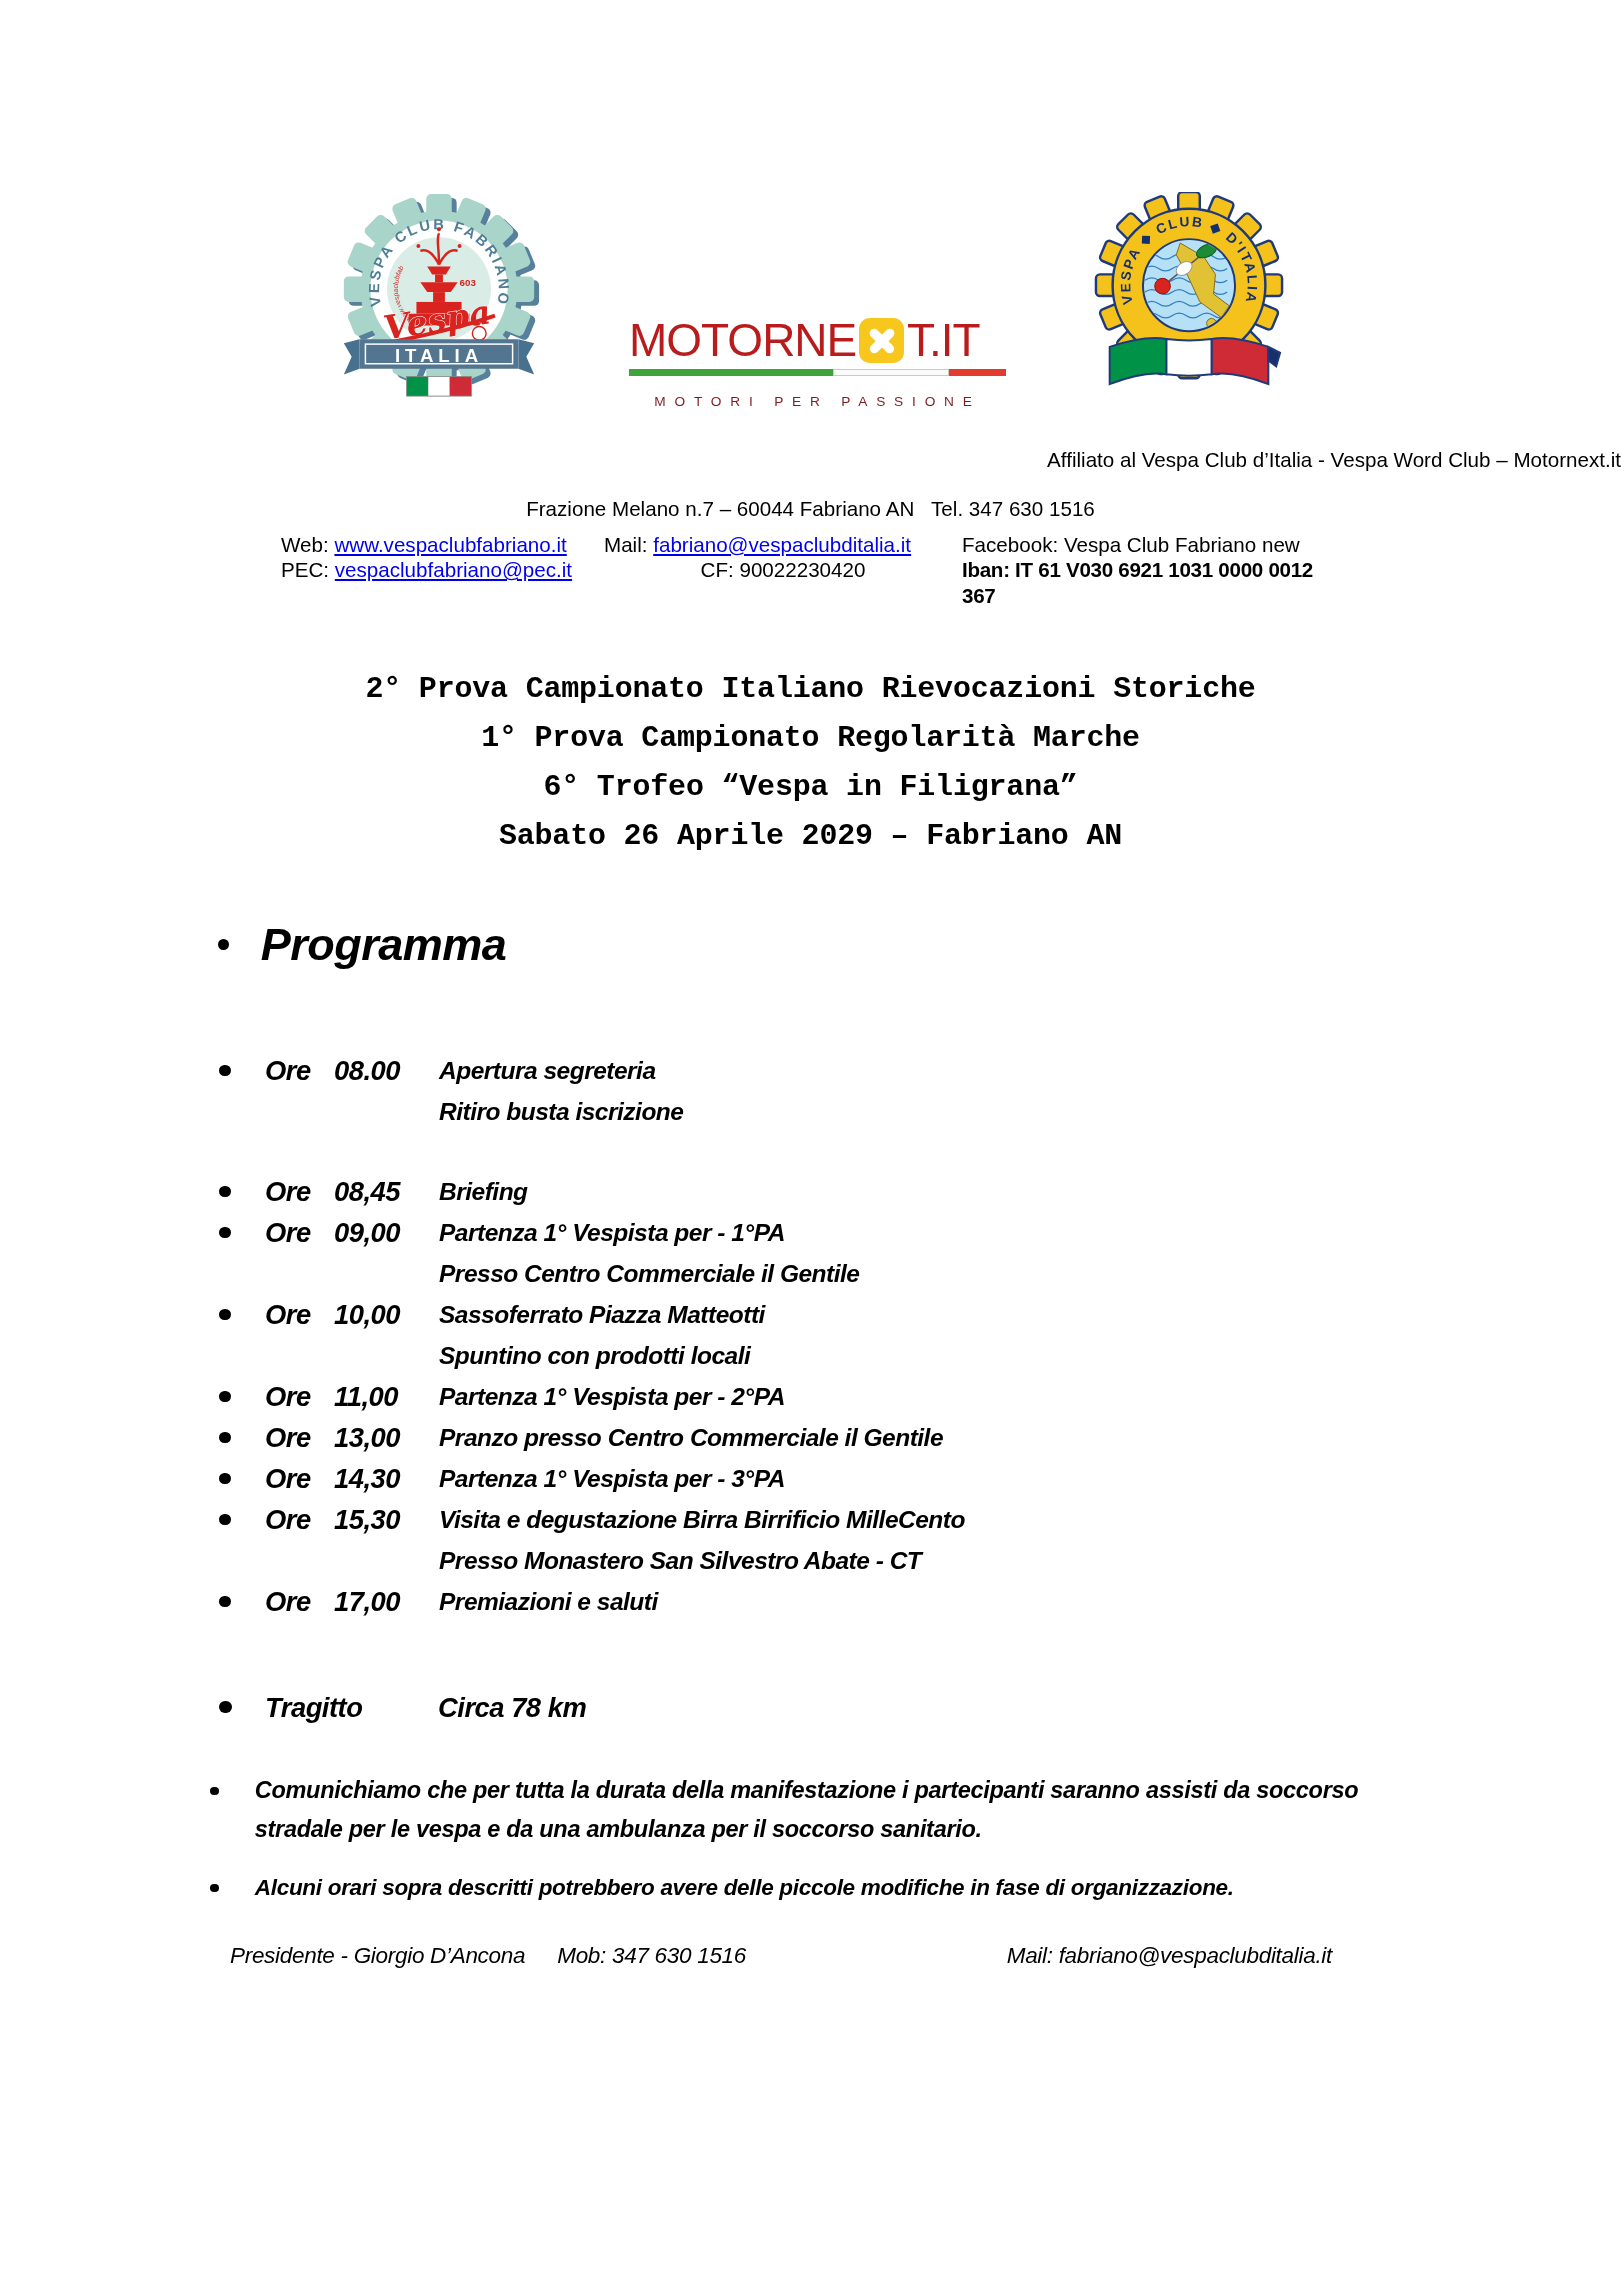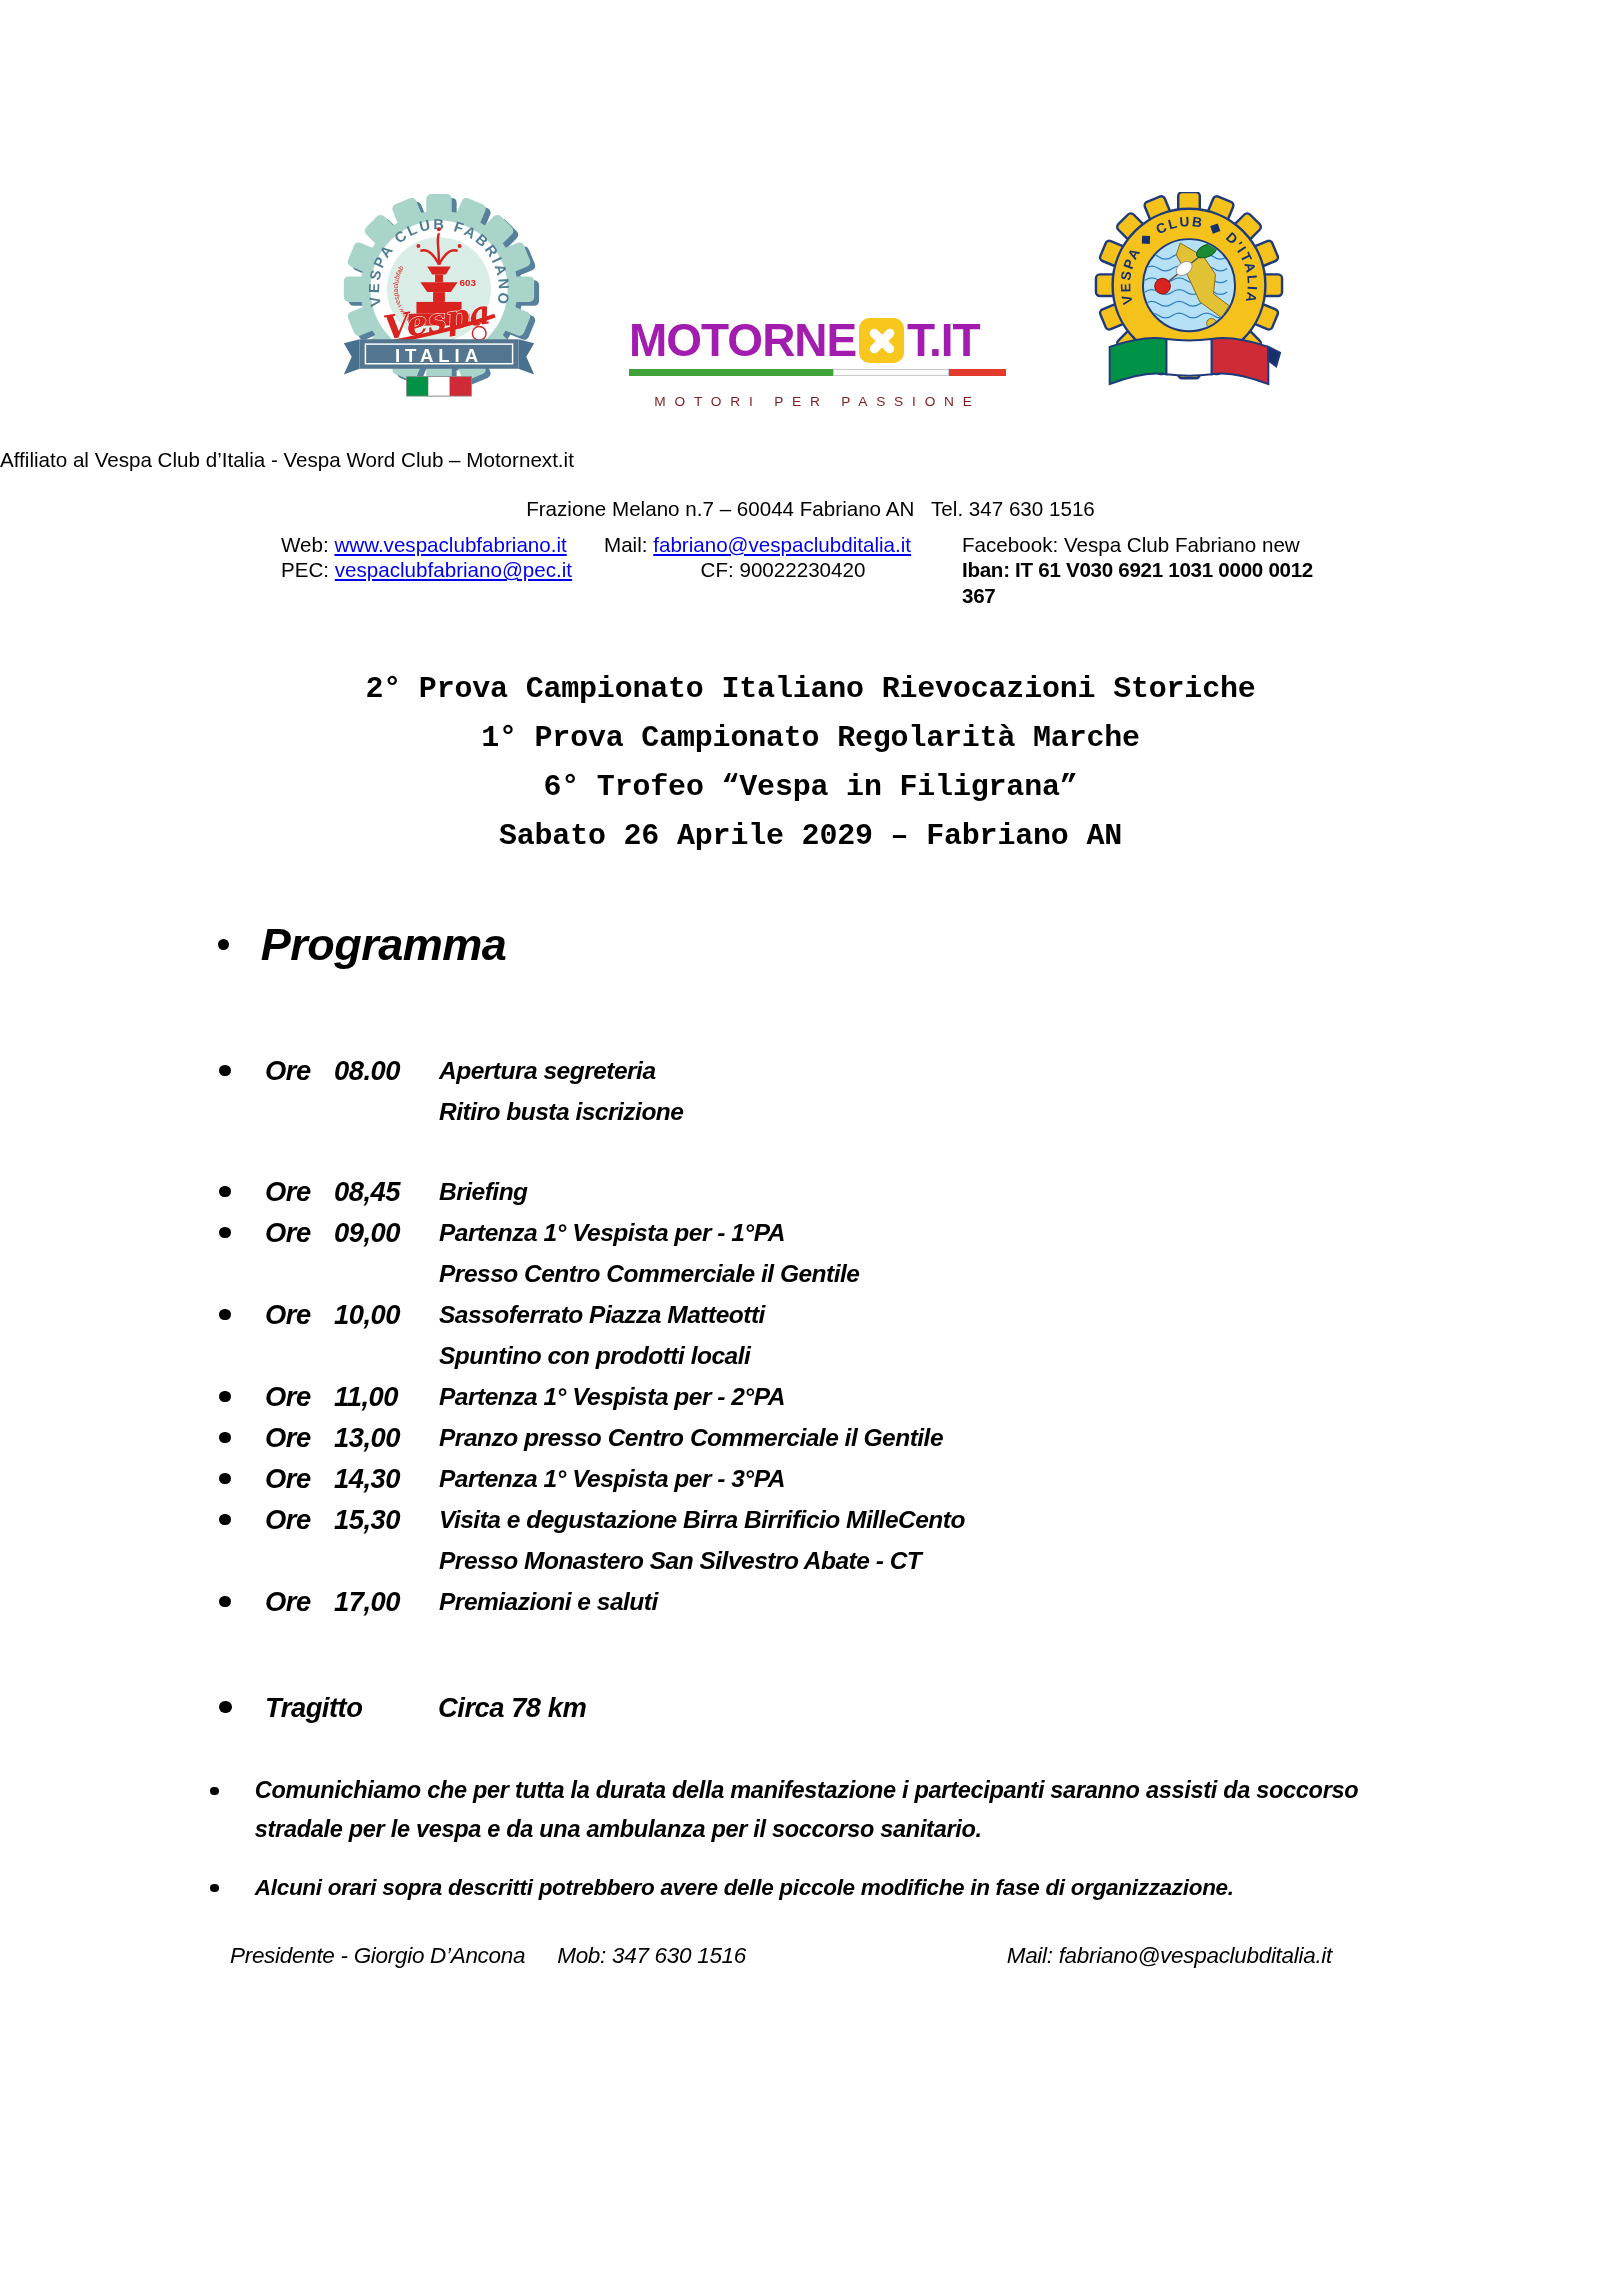--- a/index.html
+++ b/index.html
@@ -9,35 +9,35 @@
   }
   a.link{color:#0000EE;text-decoration:underline;}
   .dot{display:inline-block;background:#000;border-radius:50%;flex:none;}
 
   
   .logos-row{position:relative;height:404px;}
   .logo-fab{position:absolute;left:330px;top:194px;}
   .logo-ita{position:absolute;left:1094px;top:192px;}
   .logo-mn{position:absolute;left:629px;top:316px;width:377px;}
   .mn-word{display:flex;align-items:center;justify-content:flex-start;
-    font-weight:bold;font-size:46px;letter-spacing:-1px;color:#a21caf;line-height:49px;}
+    font-weight:normal;font-size:46px;letter-spacing:-1px;color:#b91c1c;line-height:49px;}
   .mn-x{width:45px;height:45px;background:#f7c71e;border-radius:10.8px;position:relative;
     margin:0 2.9px;flex:none;}
   .mn-x .bar{position:absolute;left:50%;top:50%;width:31px;height:8.8px;border-radius:4.9px;
     background:#fff;}
   .mn-x .b1{transform:translate(-50%,-50%) rotate(45deg);}
   .mn-x .b2{transform:translate(-50%,-50%) rotate(-45deg);}
   .mn-flag{display:flex;height:6.9px;margin-top:3.9px;width:100%;}
   .mn-flag .g{width:54%;background:#3fa33a;}
   .mn-flag .w{width:31%;background:#fbfbfb;border:1px solid #c9c9c9;box-sizing:border-box;}
   .mn-flag .r{width:15%;background:#e23b2e;}
   .mn-tag{font-size:13.7px;letter-spacing:8.8px;color:#7f1d1d;margin-top:18px;text-align:center;}
 
   
-  .line-aff{margin:43px 0 0;text-align:left;font-size:20.6px;line-height:25.5px;}
+  .line-aff{margin:43px 0 0;text-align:right;font-size:20.6px;line-height:25.5px;}
   .line-addr{margin:23.5px 0 0;text-align:center;font-size:20.6px;line-height:25.5px;white-space:pre-wrap;}
   .contact{width:1059px;margin:10px auto 0;font-size:20.6px;line-height:25.5px;}
   .crow{display:grid;grid-template-columns:323px 358px 377px;}
   .ccell{white-space:pre-wrap;}
   .c-center{text-align:center;}
   .iban{font-weight:bold;letter-spacing:-0.3px;}
 
   
   .titles{margin-top:57px;text-align:center;font-weight:bold;font-size:30px;
     line-height:49px;letter-spacing:-0.2px;font-family:Liberation Mono, monospace;}

